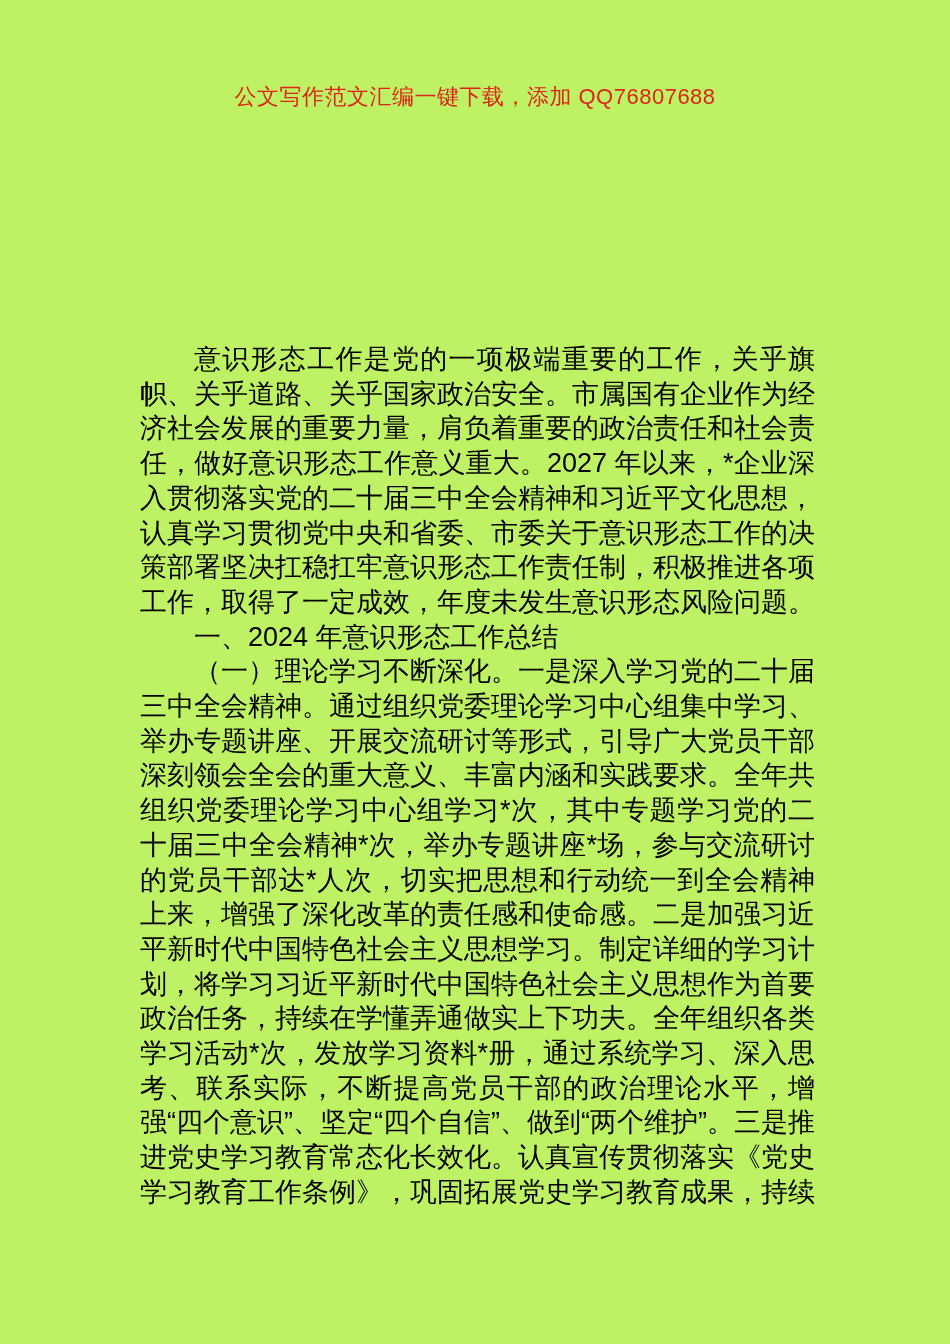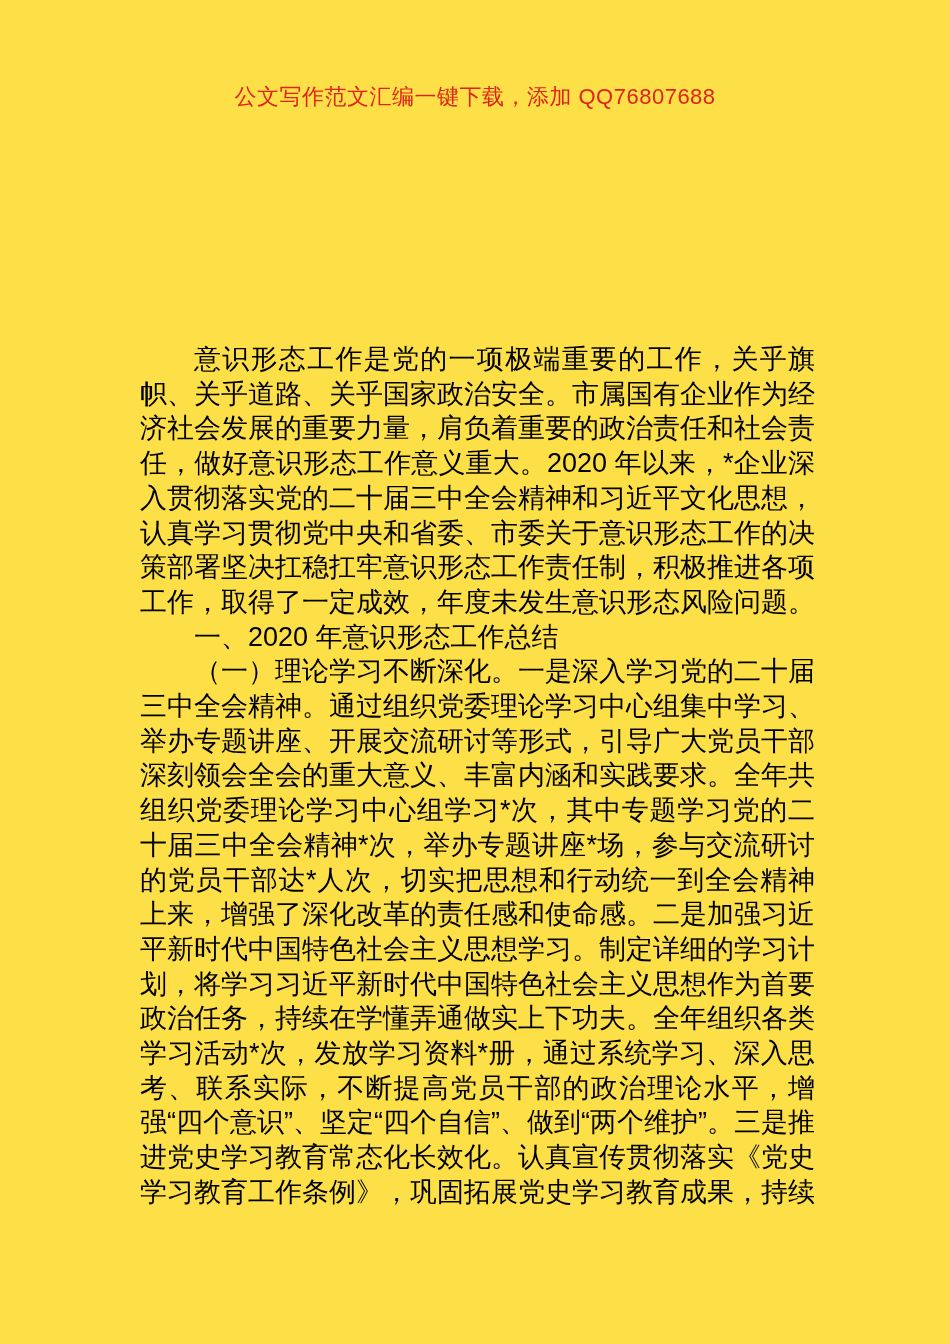--- a/index.html
+++ b/index.html
@@ -4,21 +4,21 @@
 <style>
   html, body {
     margin: 0;
     padding: 0;
     background: #ffffff;
   }
   .page {
     position: relative;
     width: 950px;
     height: 1344px;
-    background: #fde047;
+    background: #bef264;
     overflow: hidden;
     font-family: "Liberation Sans", "DejaVu Sans", sans-serif;
     color: #000000;
   }
   .promo {
     position: absolute;
     top: 84px;
     left: 0;
     width: 100%;
     text-align: center;
@@ -59,18 +59,18 @@
 </style>
 </head>
 <body>
 
 <div class="page">
 
   <div class="promo">公文写作范文汇编一键下载，添加 QQ76807688</div>
 
 
   <div class="content">
-    <p>意识形态工作是党的一项极端重要的工作，关乎旗帜、关乎道路、关乎国家政治安全。市属国有企业作为经济社会发展的重要力量，肩负着重要的政治责任和社会责任，做好意识形态工作意义重大。2020 年以来，*企业深入贯彻落实党的二十届三中全会精神和习近平文化思想，认真学习贯彻党中央和省委、市委关于意识形态工作的决策部署坚决扛稳扛牢意识形态工作责任制，积极推进各项工作，取得了一定成效，年度未发生意识形态风险问题。</p>
-    <p>一、2020 年意识形态工作总结</p>
+    <p>意识形态工作是党的一项极端重要的工作，关乎旗帜、关乎道路、关乎国家政治安全。市属国有企业作为经济社会发展的重要力量，肩负着重要的政治责任和社会责任，做好意识形态工作意义重大。2027 年以来，*企业深入贯彻落实党的二十届三中全会精神和习近平文化思想，认真学习贯彻党中央和省委、市委关于意识形态工作的决策部署坚决扛稳扛牢意识形态工作责任制，积极推进各项工作，取得了一定成效，年度未发生意识形态风险问题。</p>
+    <p>一、2024 年意识形态工作总结</p>
     <p>（一）理论学习不断深化。一是深入学习党的二十届三中全会精神。通过组织党委理论学习中心组集中学习、举办专题讲座、开展交流研讨等形式，引导广大党员干部深刻领会全会的重大意义、丰富内涵和实践要求。全年共组织党委理论学习中心组学习*次，其中专题学习党的二十届三中全会精神*次，举办专题讲座*场，参与交流研讨的党员干部达*人次，切实把思想和行动统一到全会精神上来，增强了深化改革的责任感和使命感。二是加强习近平新时代中国特色社会主义思想学习。制定详细的学习计划，将学习习近平新时代中国特色社会主义思想作为首要政治任务，持续在学懂弄通做实上下功夫。全年组织各类学习活动*次，发放学习资料*册，通过系统学习、深入思考、联系实际，不断提高党员干部的政治理论水平，增强“四个意识”、坚定“四个自信”、做到“两个维护”。三是推进党史学习教育常态化长效化。认真宣传贯彻落实《党史学习教育工作条例》，巩固拓展党史学习教育成果，持续</p>
   </div>
 
 </div>
 
 </body></html>

